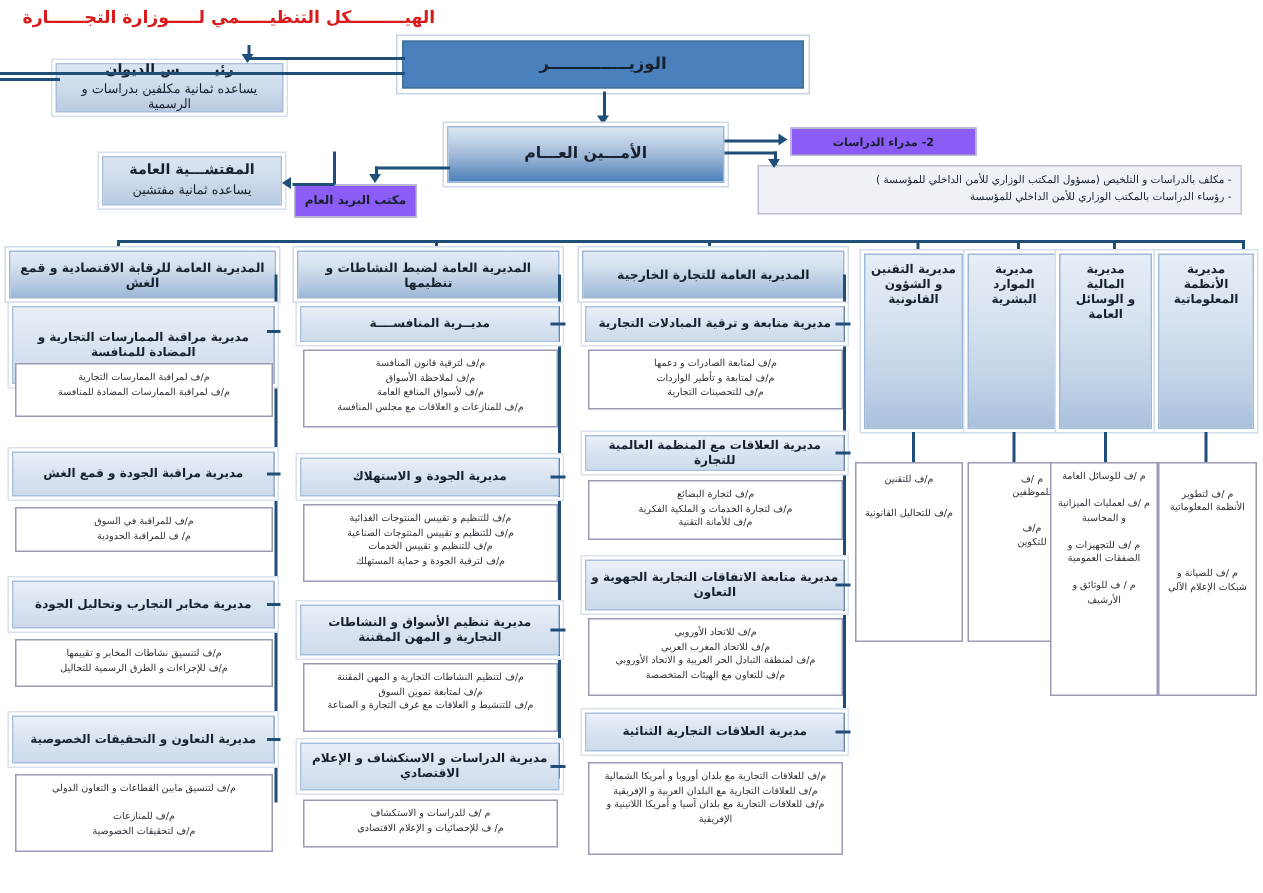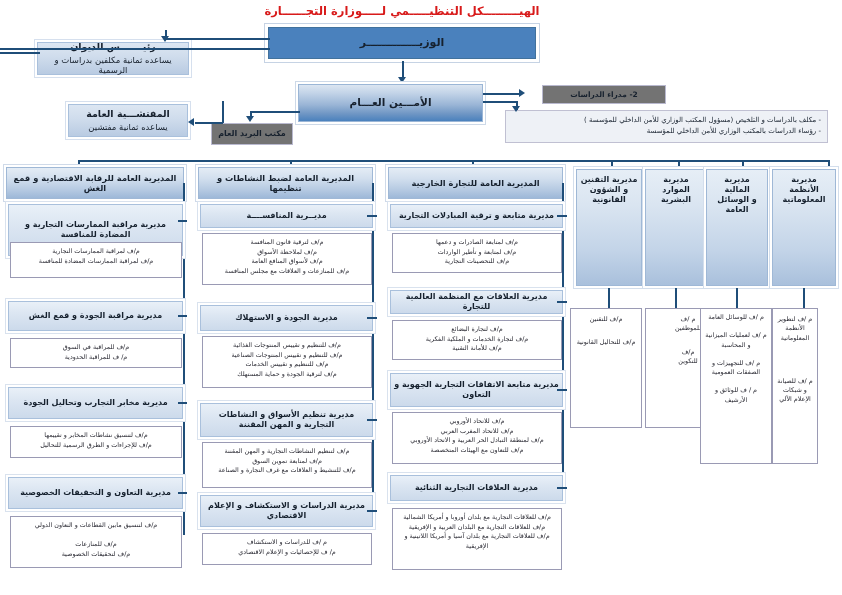--- a/index.html
+++ b/index.html
@@ -9,26 +9,27 @@
     font-family: "DejaVu Sans", "Liberation Sans", sans-serif;
     overflow: hidden;
   }
   #root { position: relative; width: 842px; height: 595px; }
 
   .abs { position: absolute; }
 
   
   .chart-title {
     top: 4px; left: 0; width: 804px;
-    text-align: center;
+    text-align: left;
     color: #d81a1a;
     font-weight: bold;
     font-size: 11.5px;
     letter-spacing: .2px;
     direction: rtl;
+    padding-left: 15px;
   }
 
   
   .box {
     direction: rtl;
     text-align: center;
     display: flex;
     align-items: center;
     justify-content: center;
     padding: 2px 3px;
@@ -60,26 +61,25 @@
     box-shadow: 0 0 0 2px #ffffff, 0 0 0 3px #d6e0ee;
     color: #17212e;
     font-size: 9px;
     flex-direction: column;
   }
   .box-plate .t1 { font-weight: bold; font-size: 9.5px; }
   .box-plate .t2 { font-weight: normal; font-size: 8.5px; margin-top: 2px; }
 
   
   .box-thin {
-    background: #737373;
+    background: #8b5cf6;
     border: 1px solid #b9b9cf;
     color: #17212e;
     font-size: 8px;
     font-weight: bold;
-    margin-left: 15px;
   }
   .box-note {
     background: #eef1f6;
     border: 1px solid #c0c0d2;
     color: #17212e;
     font-size: 7px;
     text-align: right;
     display: block;
     padding: 4px 6px;
     line-height: 1.55;
@@ -345,18 +345,18 @@
     <div style="margin-bottom:9px;">م /ف للوسائل العامة</div>
     <div style="margin-bottom:9px;">م /ف لعمليات الميزانية و المحاسبة</div>
     <div style="margin-bottom:9px;">م /ف للتجهيزات و الصفقات العمومية</div>
     <div style="margin-bottom:0;">م / ف للوثائق و الأرشيف</div>
   </div>
 
   <div class="abs box tall-head" style="left:772px; top:169px; width:64px; height:117px; white-space:pre-line;">مديرية
 الأنظمة
 المعلوماتية</div>
   <div class="ln-thick-v abs" style="left:803px; top:288px; height:20px;"></div>
-  <div class="abs tall-detail" style="left:772px; top:308px; width:46px; height:156px; padding-top:6px;">
+  <div class="abs tall-detail" style="left:772px; top:308px; width:66px; height:156px; padding-top:16px;">
     <div style="margin-bottom:34px;">م /ف لتطوير الأنظمة المعلوماتية</div>
     <div style="margin-bottom:4px;">م /ف للصيانة و شبكات الإعلام الآلي</div>
   </div>
 
 </div>
 
 </body></html>

